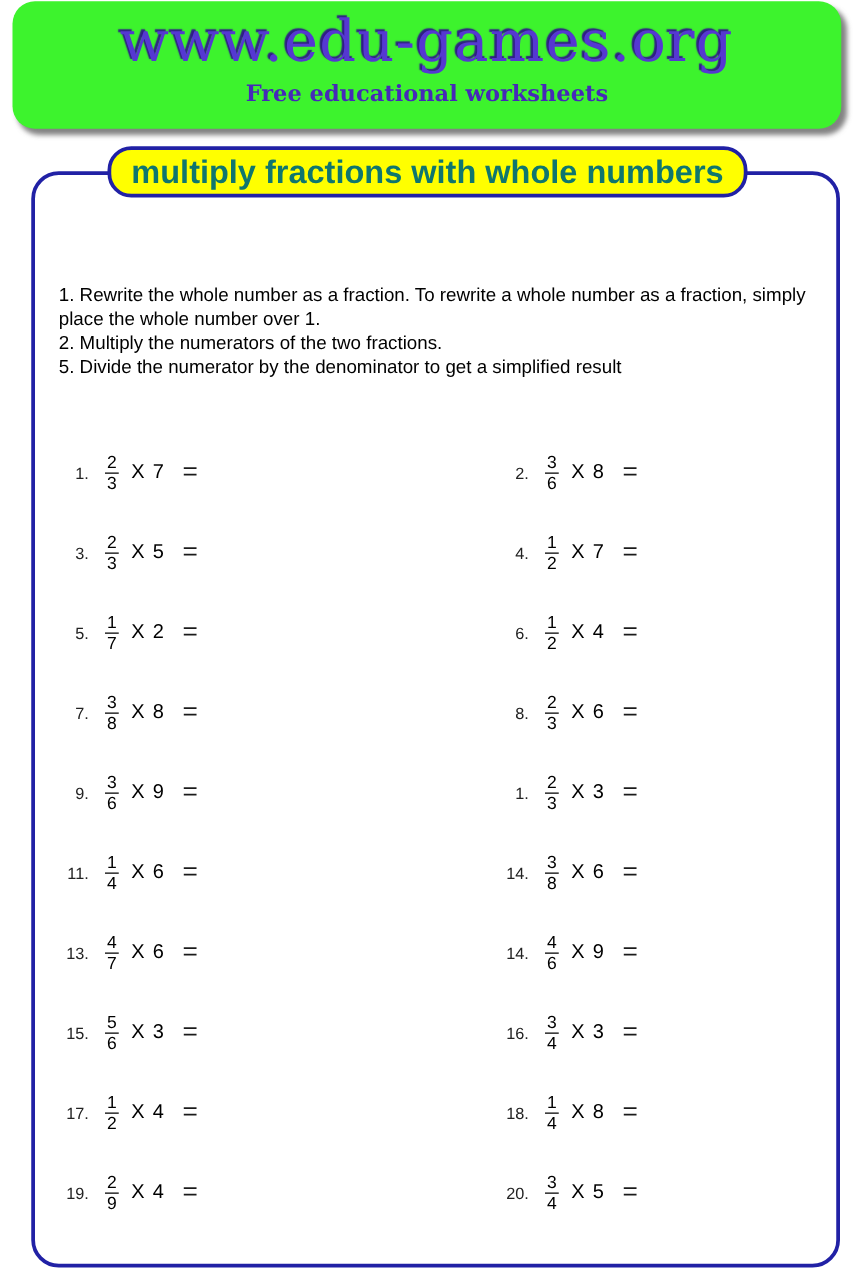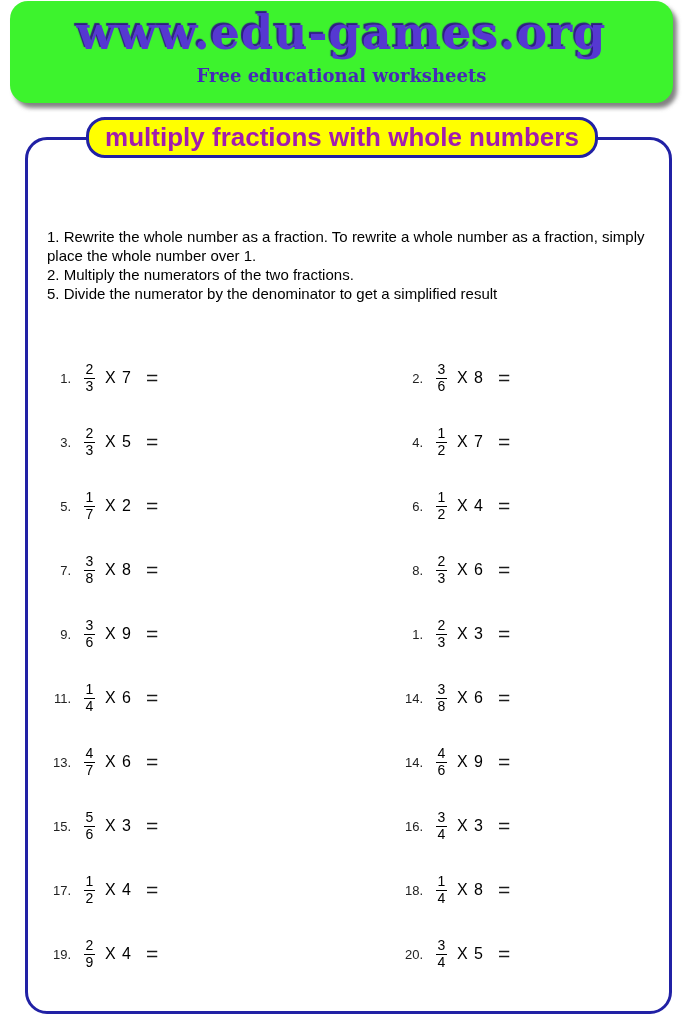--- a/index.html
+++ b/index.html
@@ -17,21 +17,21 @@
     position: absolute;
     left: 10px; top: 1px;
     width: 663px; height: 102px;
     background: #3df32d;
     border-radius: 18px;
     box-shadow: 4px 5px 4px rgba(90,90,90,0.75);
     text-align: center;
   }
   .site-title {
     font-family: "DejaVu Serif", serif;
-    font-weight: bold;
+    font-weight: normal;
     font-size: 46px;
     line-height: 58px;
     color: #5538d1;
     letter-spacing: 1px;
     text-shadow: -2px -2px 1px #2f1d86;
     padding-top: 3px;
   }
   .tagline {
     font-family: "DejaVu Serif", serif;
     font-weight: bold;
@@ -60,21 +60,21 @@
     background: #ffff00;
     border: 3px solid #2121a5;
     border-radius: 19px;
     z-index: 2;
     display: flex;
     align-items: center;
     justify-content: center;
     font-size: 26px;
     font-weight: bold;
     letter-spacing: 0px;
-    color: #a21caf;
+    color: #0f766e;
   }
 
   
   .instructions {
     position: absolute;
     left: 47px; top: 198px;
     width: 600px;
     z-index: 3;
     font-size: 15px;
     line-height: 19px;

